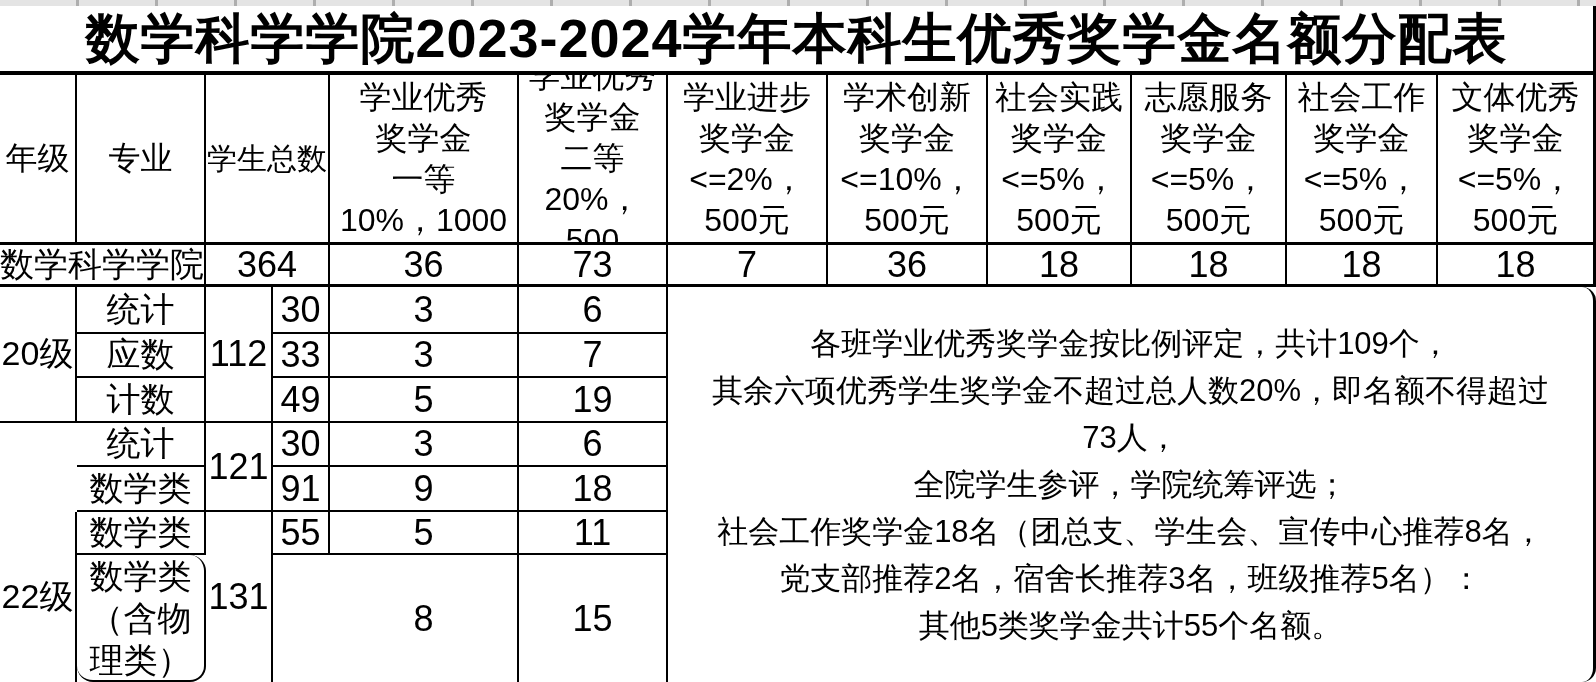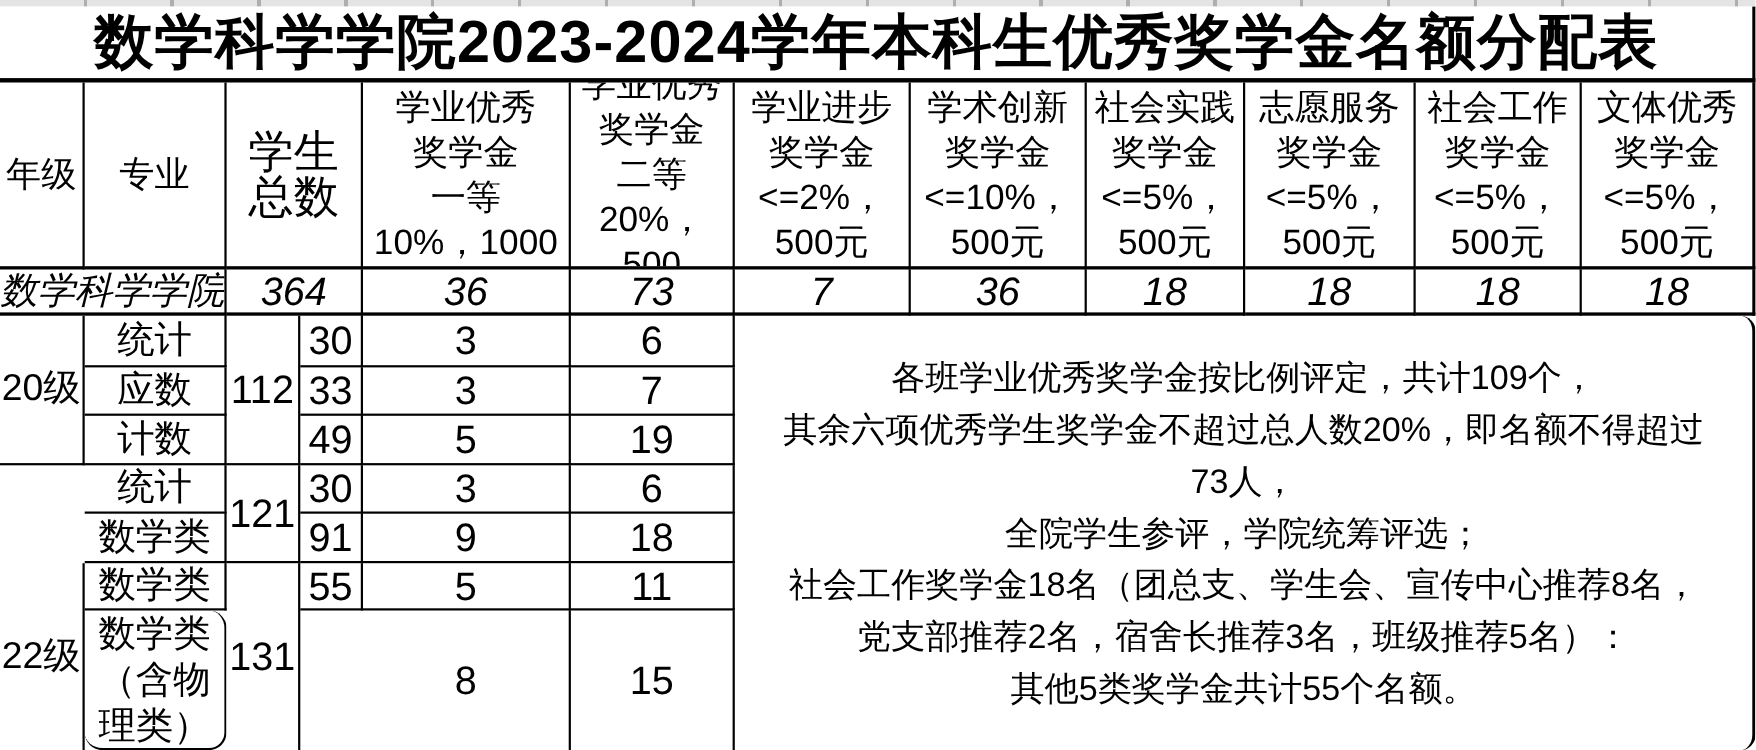--- a/index.html
+++ b/index.html
@@ -24,22 +24,22 @@
     border-right:2px solid #000; border-bottom:2px solid #000;
     display:flex; align-items:center; justify-content:center;
     text-align:center; overflow:hidden;
     font-size:36px; line-height:1.15;
   }
   .title {
     font-size:54px; font-weight:bold; letter-spacing:1px;
     border-bottom-width:4px; border-right-width:3px;
   }
   .hdr { font-size:32px; line-height:41px; white-space:pre-line; border-bottom-width:3px; }
-  .hdr-sm { font-size:41px; }
-  .sum { border-bottom-width:3px;font-style:italic; }
+  .hdr-sm { font-size:30px; }
+  .sum { border-bottom-width:3px; }
   .lbl34 { font-size:34px; }
   .wrap { font-size:34px; line-height:42px; padding:0 2px; overflow-wrap:anywhere; line-break:anywhere;border-radius:16px; }
   .note { font-size:31px; line-height:47px; white-space:pre-line; border-right-width:3px; border-bottom:0; padding:0 8px;border-radius:14px; }
   .rb3 { border-right-width:3px; }
   .nbb { border-bottom:0; }
 </style>
 </head>
 <body>
 
 <div class="strip"></div>

